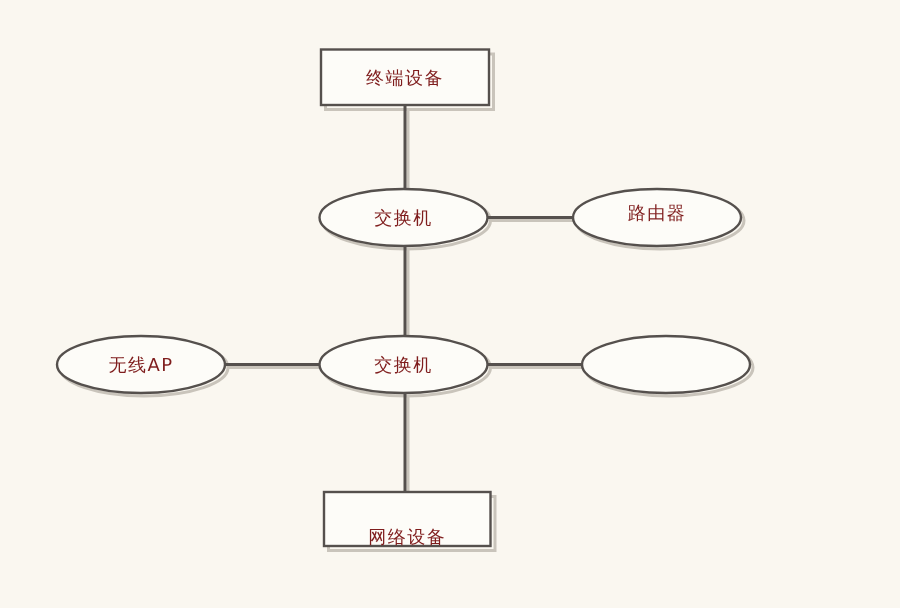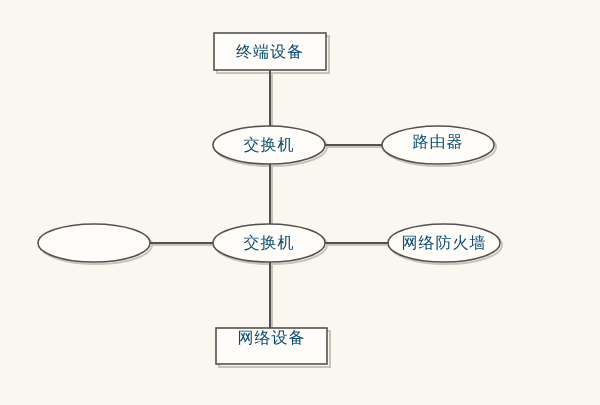--- a/index.html
+++ b/index.html
@@ -24,22 +24,22 @@
     top: 0;
     width: 600px;
     height: 405px;
   }
   .node-label {
     position: absolute;
     display: flex;
     align-items: center;
     justify-content: center;
     text-align: center;
-    color: #0c4a6e;
-    font-size: 16px;
+    color: #7f1d1d;
+    font-size: 12px;
     letter-spacing: 1px;
     line-height: 1;
     white-space: nowrap;
     pointer-events: none;
   }
 </style>
 </head>
 <body>
 
 <div id="diagram-canvas">
@@ -84,20 +84,20 @@
       <rect x="216" y="328" width="111" height="36"></rect>
     </g>
   </svg>
 
   <div class="node-label" style="left:214px; top:33px; width:112px; height:37px;">终端设备</div>
 
   <div class="node-label" style="left:213px; top:126px; width:112px; height:38px;">交换机</div>
 
   <div class="node-label" style="left:382px; top:126px; width:112px; height:32px;">路由器</div>
 
+  <div class="node-label" style="left:38px; top:224px; width:112px; height:38px;">无线AP</div>
 
   <div class="node-label" style="left:213px; top:224px; width:112px; height:38px;">交换机</div>
 
-  <div class="node-label" style="left:388px; top:224px; width:112px; height:38px;">网络防火墙</div>
 
-  <div class="node-label" style="left:216px; top:328px; width:111px; height:20px;">网络设备</div>
+  <div class="node-label" style="left:216px; top:348px; width:111px; height:20px;">网络设备</div>
 
 </div>
 
 </body></html>

